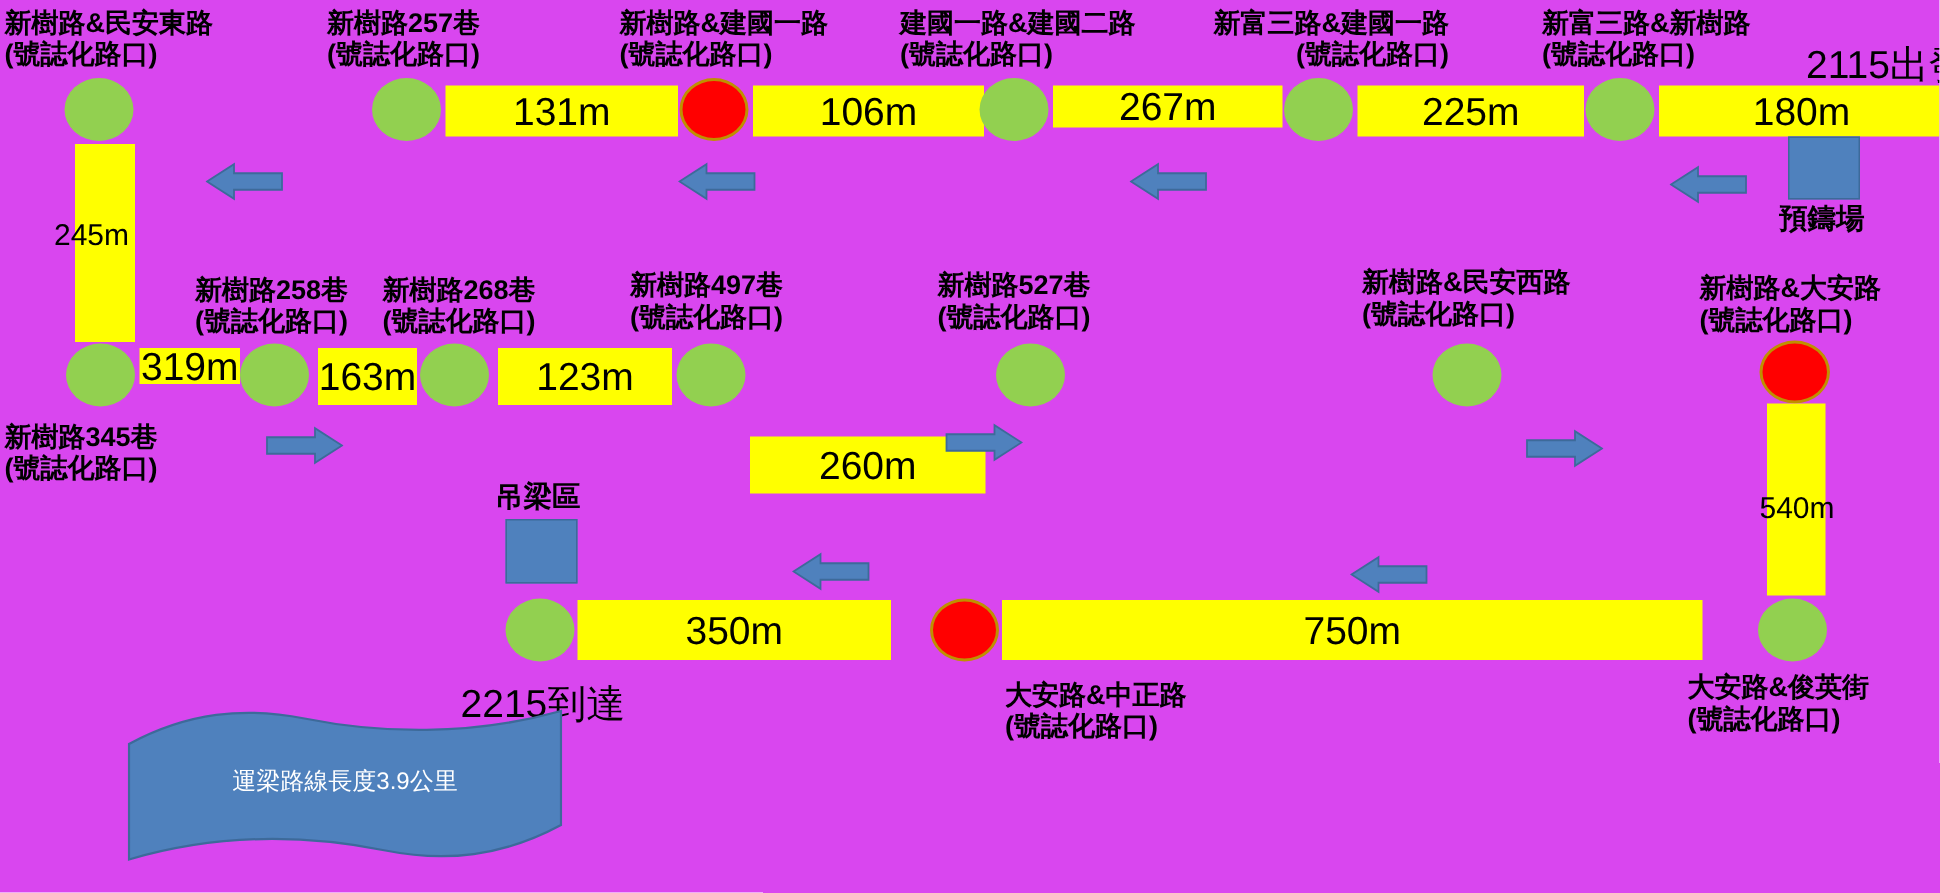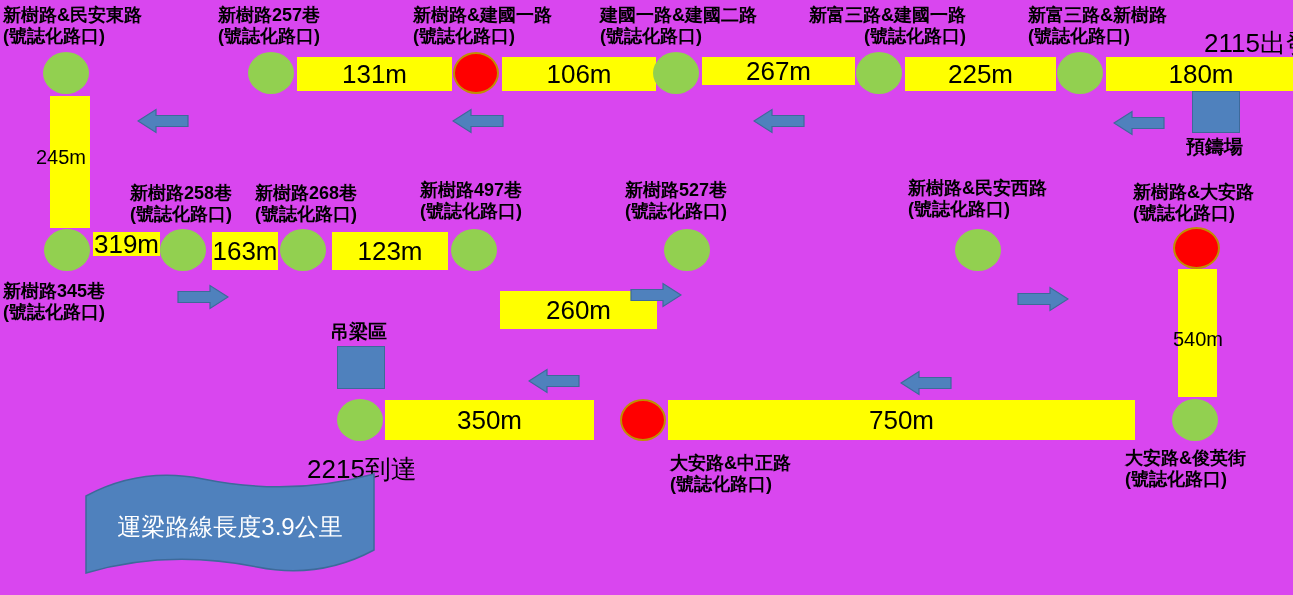--- a/index.html
+++ b/index.html
@@ -14,21 +14,21 @@
   .signal.green{background:#92D050;}
   .signal.red{background:#FF0000;border:2px solid #BF9000;box-sizing:border-box;}
   .vbar{position:absolute;background:#FFFF00;}
   .vlabel{position:absolute;font-size:20px;white-space:nowrap;}
   .time{position:absolute;font-size:26px;white-space:nowrap;}
   .bsquare{position:absolute;background:#4F81BD;border:1px solid #3D6A9A;box-sizing:border-box;}
   .arrow{position:absolute;width:52px;height:26px;}
   .arrow svg{display:block;width:100%;height:100%;}
   .banner-wrap{position:absolute;left:85px;top:470px;width:290px;height:112px;}
   .banner-text{position:absolute;left:85px;top:511px;width:290px;text-align:center;
-               color:#ffffff;font-size:24px;white-space:nowrap;}
+               color:#ffffff;font-size:16px;white-space:nowrap;}
 </style>
 </head>
 <body>
 
 <div class="canvas">
 
   <div class="lbl" style="left:3px;top:5px;">
     <div>新樹路&amp;民安東路</div>
     <div>(號誌化路口)</div>
   </div>

